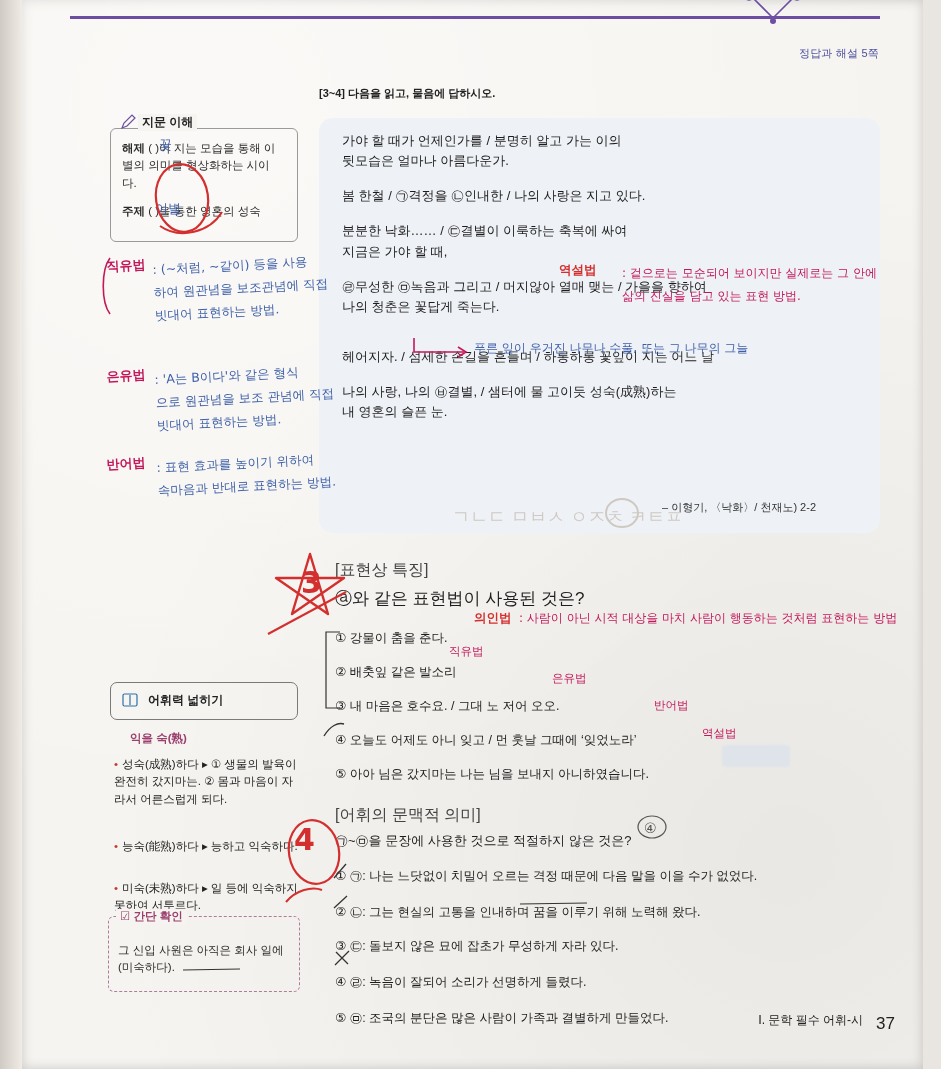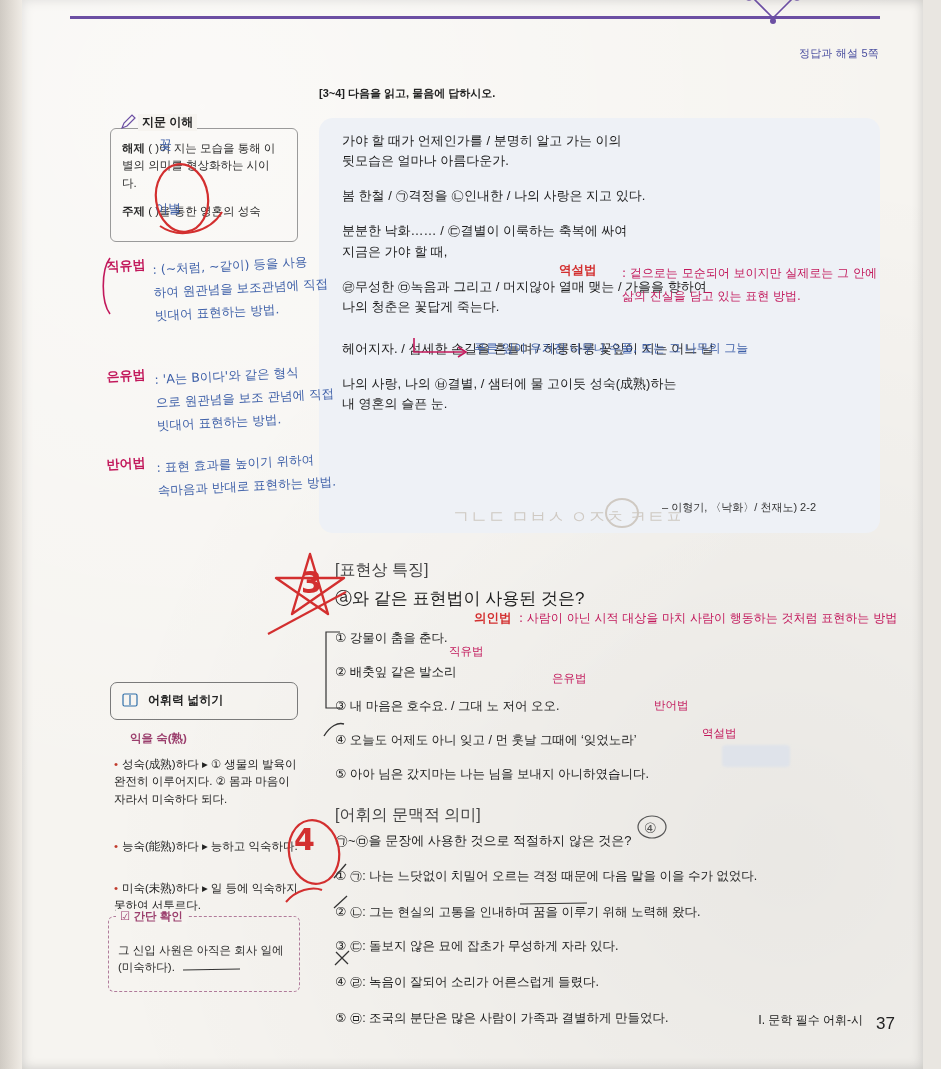--- a/index.html
+++ b/index.html
@@ -86,21 +86,21 @@
 
   <div class="qhead">[3~4] 다음을 읽고, 물음에 답하시오.</div>
 
   <div class="poembox"></div>
   <div class="poem">
     <p style="white-space:pre-line">가야 할 때가 언제인가를 / 분명히 알고 가는 이의
 뒷모습은 얼마나 아름다운가.</p>
     <p style="white-space:pre-line">봄 한철 / ㉠격정을 ㉡인내한 / 나의 사랑은 지고 있다.</p>
     <p style="white-space:pre-line">분분한 낙화…… / ㉢결별이 이룩하는 축복에 싸여
 지금은 가야 할 때,</p>
-    <p style="white-space:pre-line;margin-bottom:22px">㉣무성한 ㉤녹음과 그리고 / 머지않아 열매 맺는 / 가을을 향하여
+    <p style="white-space:pre-line;margin-bottom:30px">㉣무성한 ㉤녹음과 그리고 / 머지않아 열매 맺는 / 가을을 향하여
 나의 청춘은 꽃답게 죽는다.</p>
     <p style="white-space:pre-line">헤어지자. / 섬세한 손길을 흔들며 / 하롱하롱 꽃잎이 지는 어느 날</p>
     <p style="white-space:pre-line">나의 사랑, 나의 ㉥결별, / 샘터에 물 고이듯 성숙(成熟)하는
 내 영혼의 슬픈 눈.</p>
   </div>
   <div class="poemcredit">– 이형기, 〈낙화〉/ 천재노) 2-2</div>
   <div class="ghost" style="left:430px;top:505px;">ㄱㄴㄷ ㅁㅂㅅ ㅇㅈㅊ ㅋㅌㅍ</div>
   <svg class="ink" style="left:580px;top:495px;width:40px;height:36px" viewBox="0 0 40 36">
     <ellipse cx="20" cy="18" rx="16" ry="14" fill="none" stroke="#cfc9c2" stroke-width="2"></ellipse>
   </svg>
@@ -117,21 +117,21 @@
     </div>
   </div>
 
   <div class="qblock" style="left:313px;top:805px;width:560px;">
     <div class="tag">[어휘의 문맥적 의미]</div>
     <div style="margin-top:6px;font-size:13px;">㉠~㉤을 문장에 사용한 것으로 적절하지 않은 것은?</div>
     <div style="margin-top:18px;">
       <div class="opt" style="margin-bottom:19px">① ㉠: 나는 느닷없이 치밀어 오르는 격정 때문에 다음 말을 이을 수가 없었다.</div>
       <div class="opt" style="">② ㉡: 그는 현실의 고통을 인내하며 꿈을 이루기 위해 노력해 왔다.</div>
       <div class="opt" style="margin-bottom:19px">③ ㉢: 돌보지 않은 묘에 잡초가 무성하게 자라 있다.</div>
-      <div class="opt" style="margin-bottom:19px">④ ㉣: 녹음이 잘되어 소리가 어른스럽게 들렸다.</div>
+      <div class="opt" style="margin-bottom:19px">④ ㉣: 녹음이 잘되어 소리가 선명하게 들렸다.</div>
       <div class="opt">⑤ ㉤: 조국의 분단은 많은 사람이 가족과 결별하게 만들었다.</div>
     </div>
   </div>
 
   <div class="sidebox" style="left:88px;top:128px;width:186px;height:112px;"></div>
   <svg class="ink" style="left:98px;top:114px;width:16px;height:16px" viewBox="0 0 16 16">
     <path d="M2 14 L4 9 L12 1 L15 4 L7 12 Z" fill="none" stroke="#6c4fa3" stroke-width="1.2"></path>
   </svg>
   <div class="sidetitle" style="left:116px;top:114px;">지문 이해</div>
   <div class="sidetxt" style="left:100px;top:140px;width:160px;">
@@ -143,21 +143,21 @@
     <span>(    )을 통한 영혼의 성숙</span>
   </div>
 
   <div class="vocabbox"></div>
   <svg class="ink" style="left:100px;top:692px;width:16px;height:16px" viewBox="0 0 16 16">
     <rect x="1" y="2" width="14" height="12" rx="1.5" fill="none" stroke="#2f6fa8" stroke-width="1.2"></rect>
     <path d="M8 3 L8 13" stroke="#2f6fa8" stroke-width="1.2"></path>
   </svg>
   <div class="sidetitle" style="left:122px;top:692px;">어휘력 넓히기</div>
   <div class="bullet" style="left:108px;top:730px;color:#9b3f6d;font-weight:bold;">익을 숙(熟)</div>
-  <div class="bullet dot" style="left:92px;top:756px;width:188px;">성숙(成熟)하다 ▸ ① 생물의 발육이 완전히 이루어지다. ② 몸과 마음이 자라서 미숙하다 되다.</div>
+  <div class="bullet dot" style="left:92px;top:756px;width:188px;">성숙(成熟)하다 ▸ ① 생물의 발육이 완전히 갔지마는. ② 몸과 마음이 자라서 어른스럽게 되다.</div>
   <div class="bullet dot" style="left:92px;top:838px;width:188px;">능숙(能熟)하다 ▸ 능하고 익숙하다.</div>
   <div class="bullet dot" style="left:92px;top:880px;width:188px;">미숙(未熟)하다 ▸ 일 등에 익숙하지 못하여 서투르다.</div>
 
   <div class="checkbox"></div>
   <div class="checktitle">
     <span>☑</span>
     <span>간단 확인</span>
   </div>
   <div class="bullet" style="left:96px;top:942px;width:176px;color:#2a2a2a;">그 신입 사원은 아직은 회사 일에 (미숙하다).</div>
 

